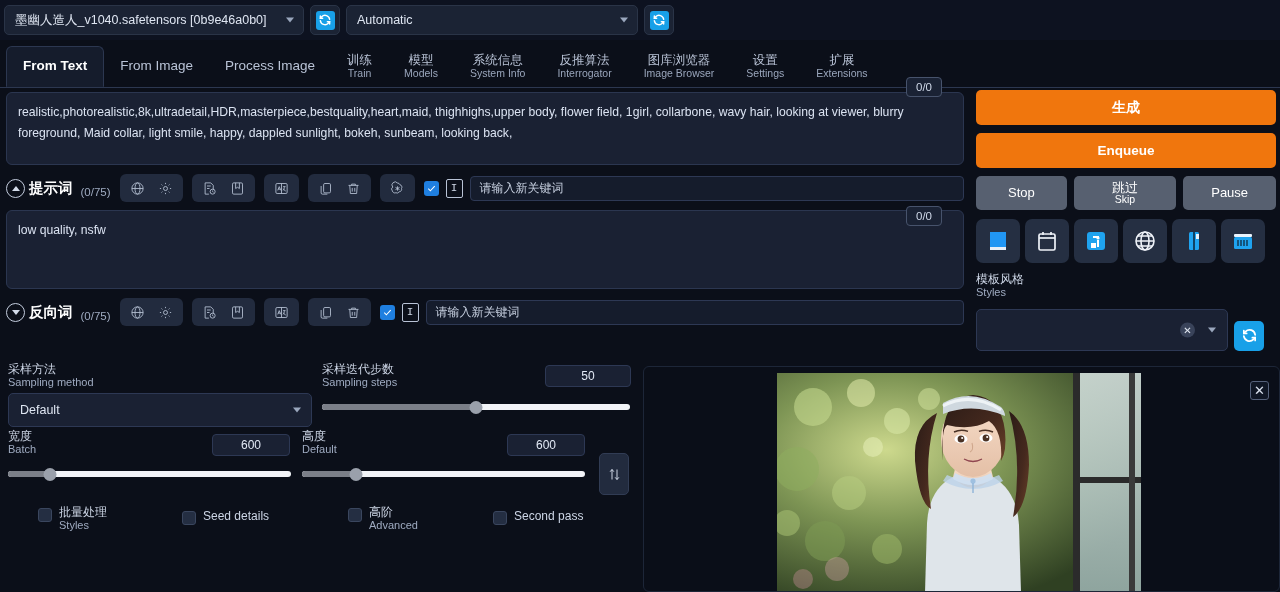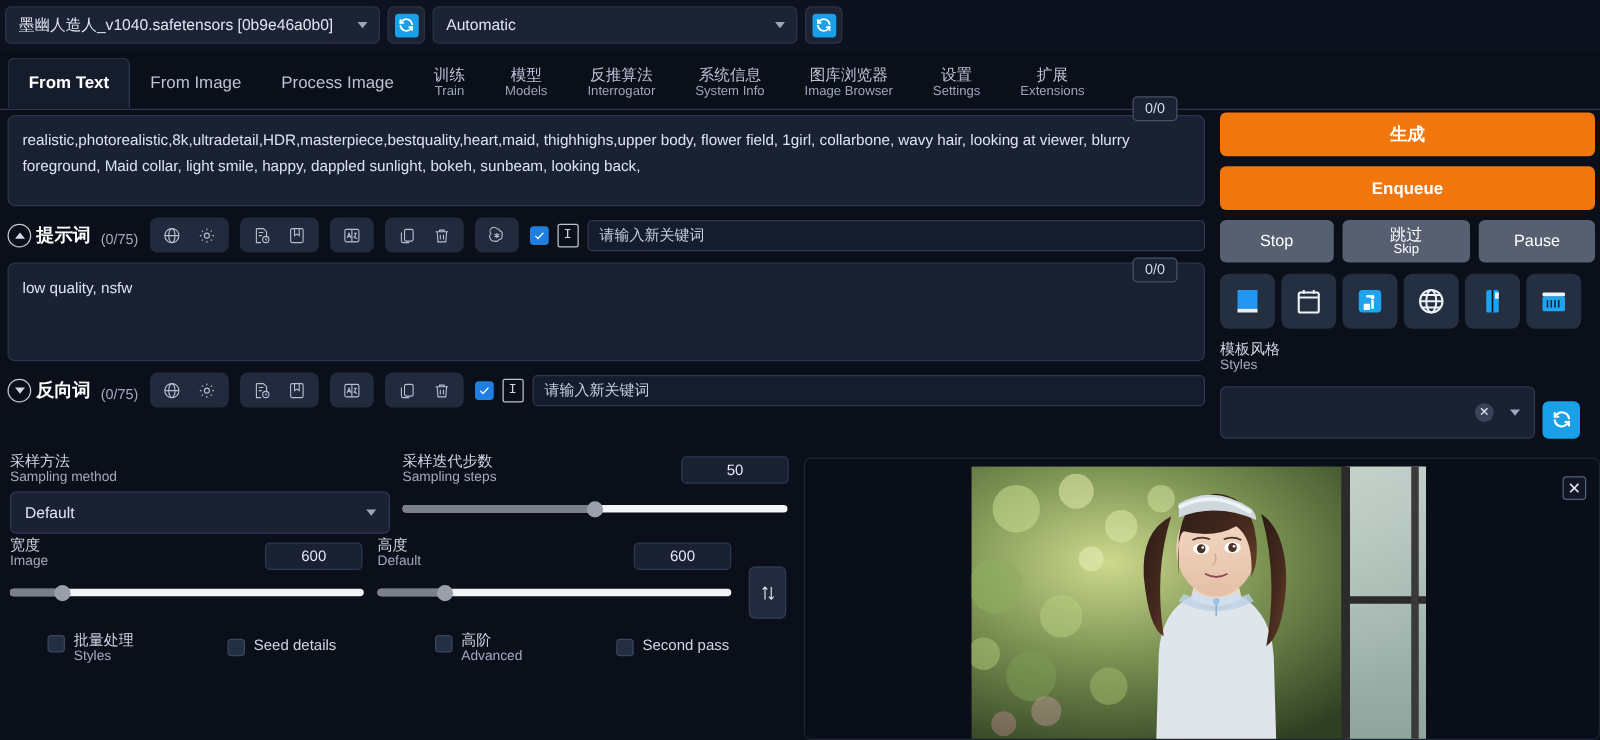--- a/index.html
+++ b/index.html
@@ -294,26 +294,26 @@
     </div>
     <div class="tab">
       <span class="cn">训练</span>
       <span class="en">Train</span>
     </div>
     <div class="tab">
       <span class="cn">模型</span>
       <span class="en">Models</span>
     </div>
     <div class="tab">
+      <span class="cn">系统信息</span>
+      <span class="en">System Info</span>
+    </div>
+    <div class="tab">
       <span class="cn">反推算法</span>
       <span class="en">Interrogator</span>
-    </div>
-    <div class="tab">
-      <span class="cn">系统信息</span>
-      <span class="en">System Info</span>
     </div>
     <div class="tab">
       <span class="cn">图库浏览器</span>
       <span class="en">Image Browser</span>
     </div>
     <div class="tab">
       <span class="cn">设置</span>
       <span class="en">Settings</span>
     </div>
     <div class="tab">
@@ -523,21 +523,21 @@
       <div class="slider" style="position:absolute; left:316px; top:43px; width:308px;">
         <div class="track"></div>
         <div class="fill" style="width:50%"></div>
         <div class="knob" style="left:50%"></div>
       </div>
     </div>
 
     <div style="position:relative; height:62px; margin-top:18px;">
       <div class="lbl2" style="position:absolute; left:2px; top:0px;">
         <span class="cn">宽度</span>
-        <span class="en">Image</span>
+        <span class="en">Batch</span>
       </div>
       <div class="numbox" style="position:absolute; left:206px; top:4px; width:78px;">600</div>
       <div class="slider" style="position:absolute; left:2px; top:40px; width:283px;">
         <div class="track"></div>
         <div class="fill" style="width:15%"></div>
         <div class="knob" style="left:15%"></div>
       </div>
 
       <div class="lbl2" style="position:absolute; left:296px; top:0px;">
         <span class="cn">高度</span>

